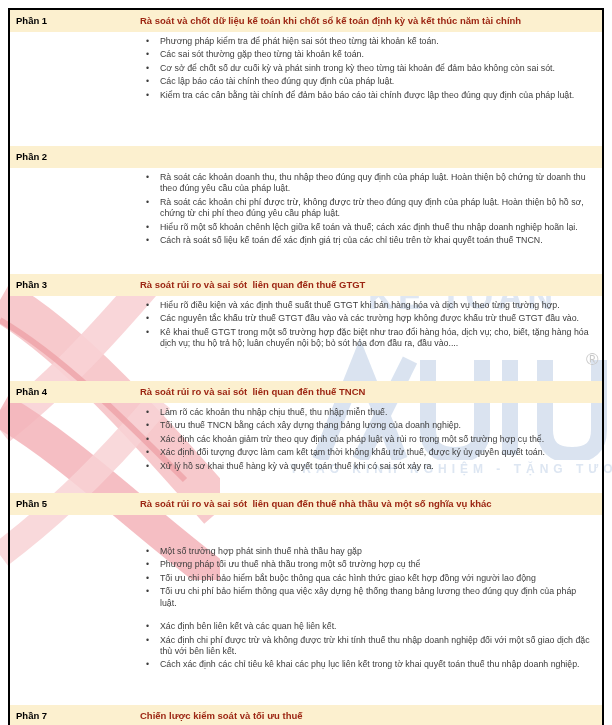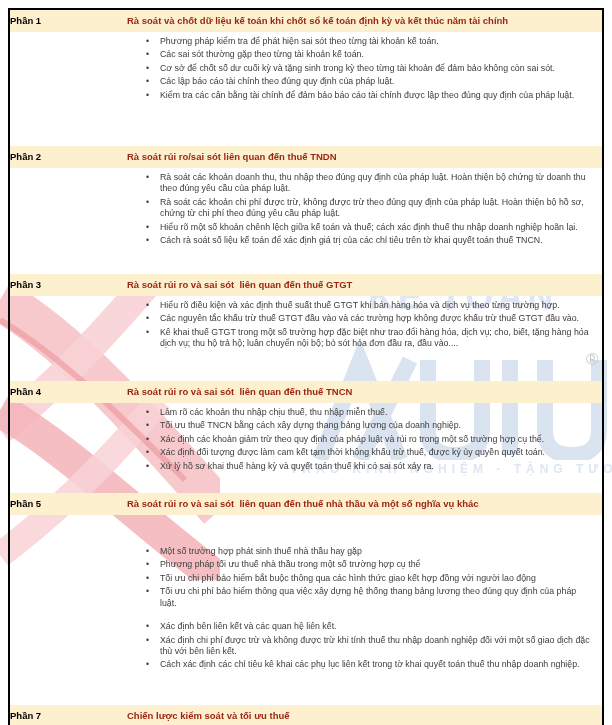--- a/index.html
+++ b/index.html
@@ -71,21 +71,22 @@
 
   .section { display: flex; flex-direction: column; }
   .title-row {
     display: flex;
     background: #fcf0cf;
     min-height: 22px;
     padding: 5px 0 4px 0;
   }
   .sec-label {
     flex: none;
-    width: 117px;
+    width: 130px;
+    padding-left: 6px;
     font-size: 9.5px;
     font-weight: bold;
     color: #000000;
   }
   .sec-title {
     flex: 1;
     padding-right: 8px;
     font-size: 9.5px;
     font-weight: bold;
     color: #9c2613;
@@ -162,37 +163,36 @@
             <div class="li">
               <span class="marker">•</span>
               <span class="txt">Phương pháp kiểm tra để phát hiện sai sót theo từng tài khoản kế toán.</span>
             </div>
             <div class="li">
               <span class="marker">•</span>
               <span class="txt">Các sai sót thường gặp theo từng tài khoản kế toán.</span>
             </div>
             <div class="li">
               <span class="marker">•</span>
-              <span class="txt">Cơ sở để chốt số dư cuối kỳ và tặng sinh trong kỳ theo từng tài khoản để đảm bảo không còn sai sót.</span>
+              <span class="txt">Cơ sở để chốt số dư cuối kỳ và phát sinh trong kỳ theo từng tài khoản để đảm bảo không còn sai sót.</span>
             </div>
             <div class="li">
               <span class="marker">•</span>
               <span class="txt">Các lập báo cáo tài chính theo đúng quy định của pháp luật.</span>
             </div>
             <div class="li">
               <span class="marker">•</span>
               <span class="txt">Kiểm tra các cân bằng tài chính để đảm bảo báo cáo tài chính được lập theo đúng quy định của pháp luật.</span>
             </div>
           </div>
   </div>
 
   <div class="section s2">
     <div class="title-row">
       <div class="sec-label">Phần 2</div>
-      <div class="sec-title">Rà soát rủi ro/sai sót liên quan đến thuế TNDN</div>
     </div>
     <div class="content">
             <div class="li">
               <span class="marker">•</span>
               <span class="txt">Rà soát các khoản doanh thu, thu nhập theo đúng quy định của pháp luật. Hoàn thiện bộ chứng từ doanh thu theo đúng yêu cầu của pháp luật.</span>
             </div>
             <div class="li">
               <span class="marker">•</span>
               <span class="txt">Rà soát các khoản chi phí được trừ, không được trừ theo đúng quy định của pháp luật. Hoàn thiện bộ hồ sơ, chứng từ chi phí theo đúng yêu cầu pháp luật.</span>
             </div>

